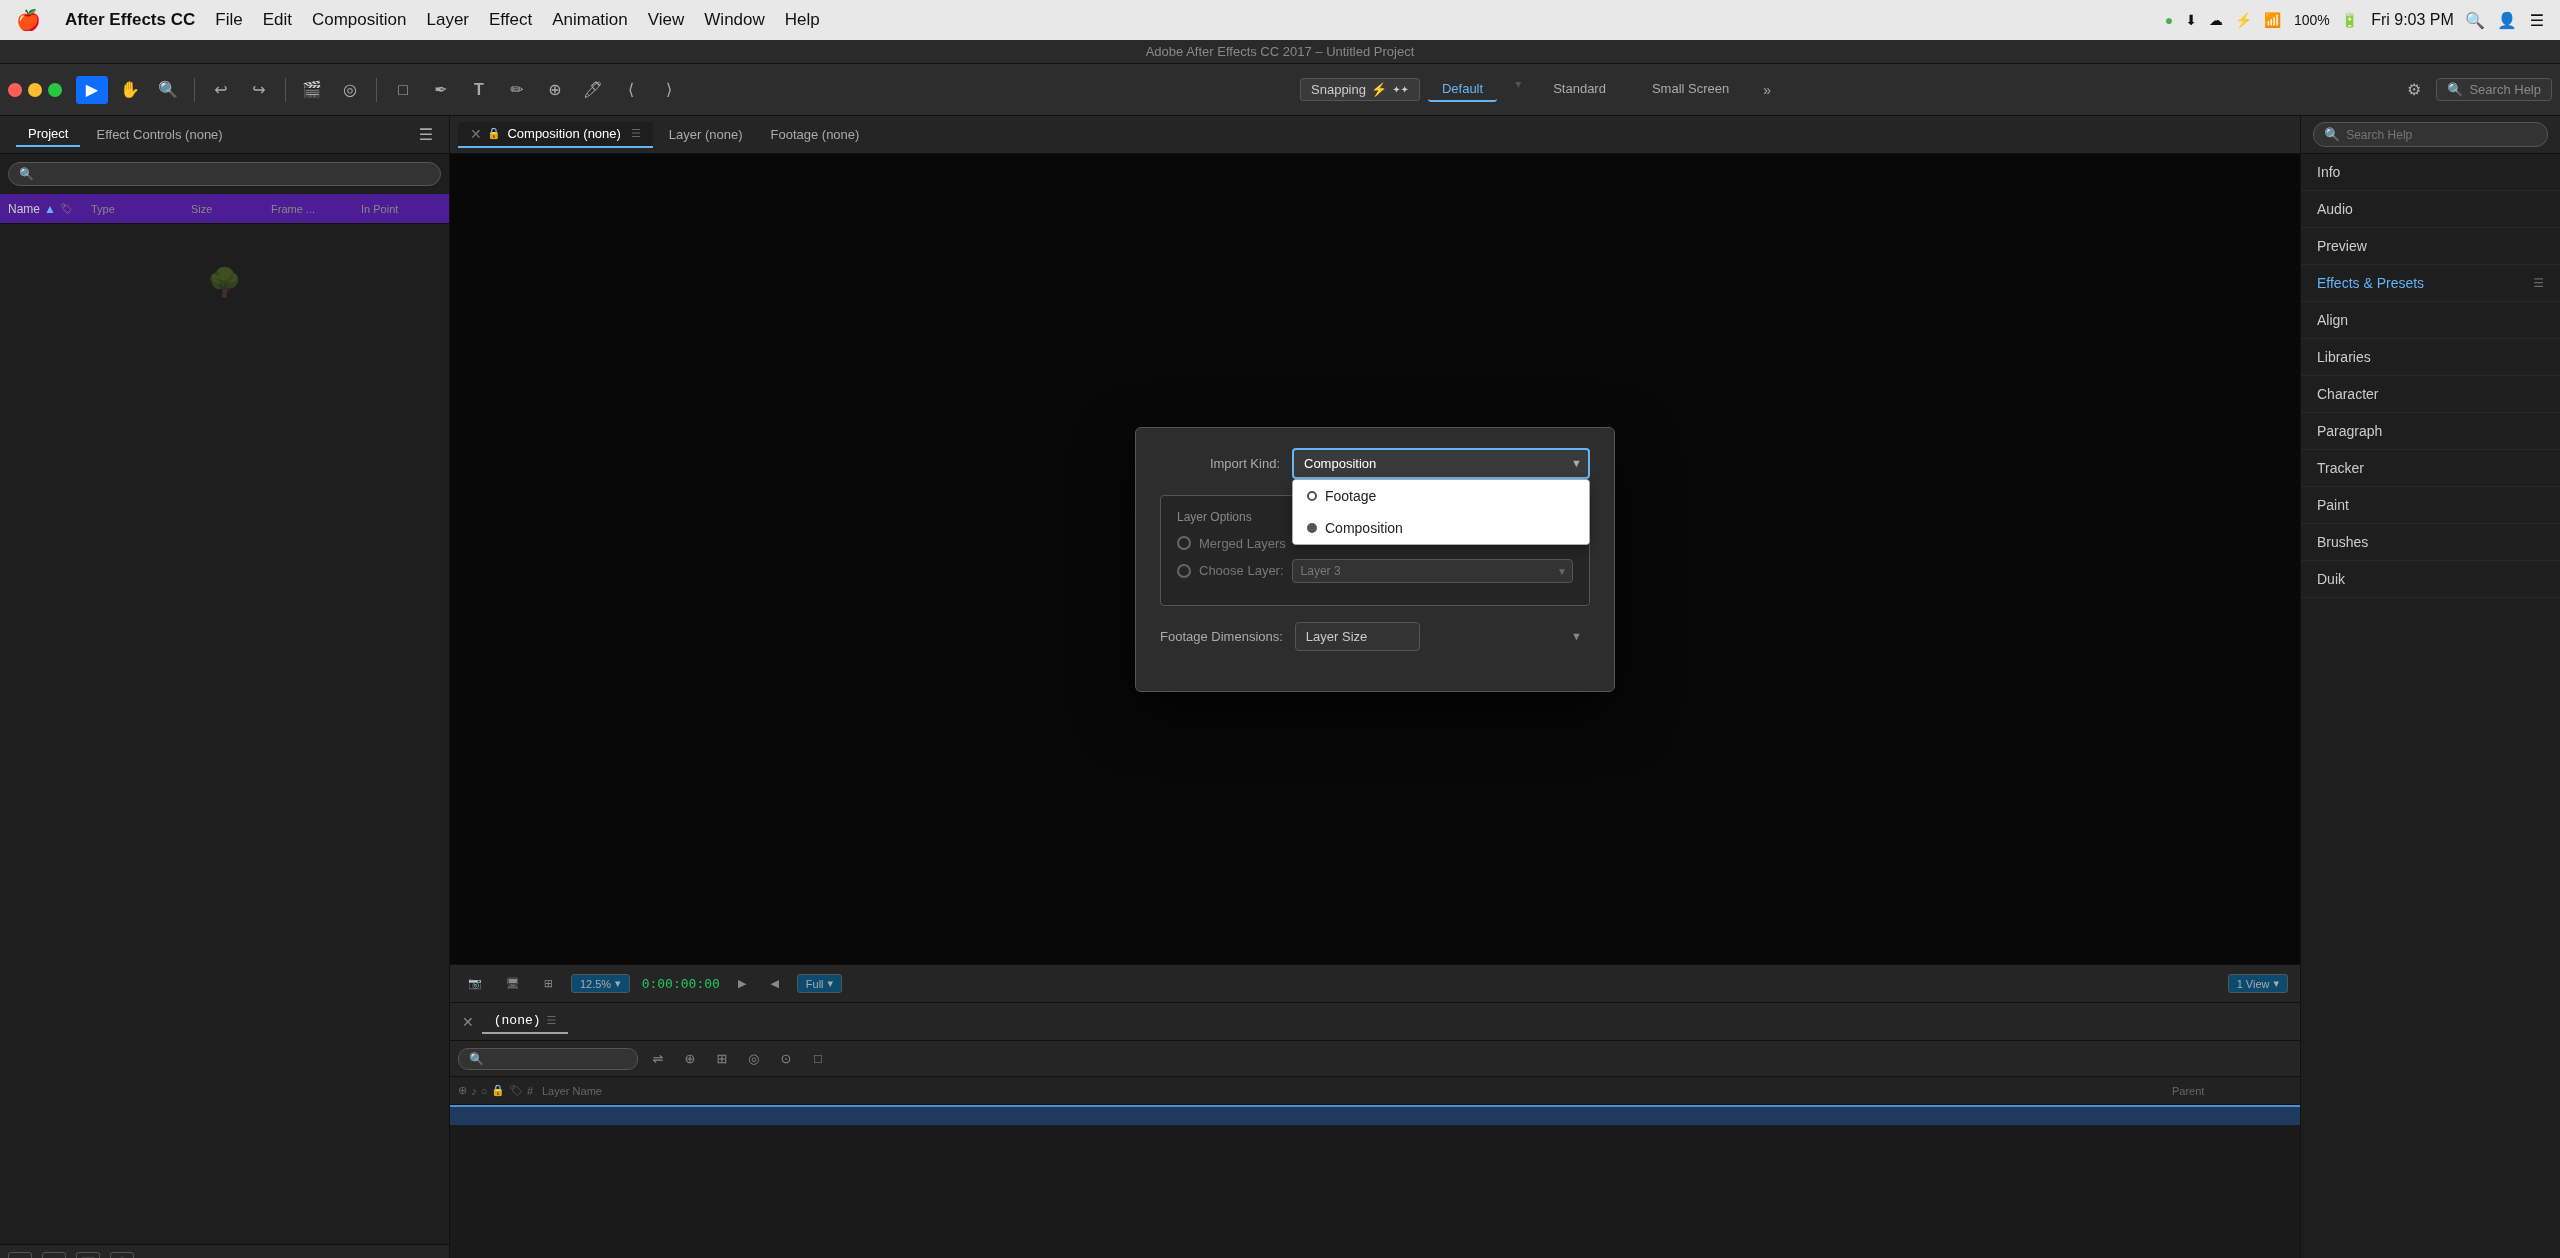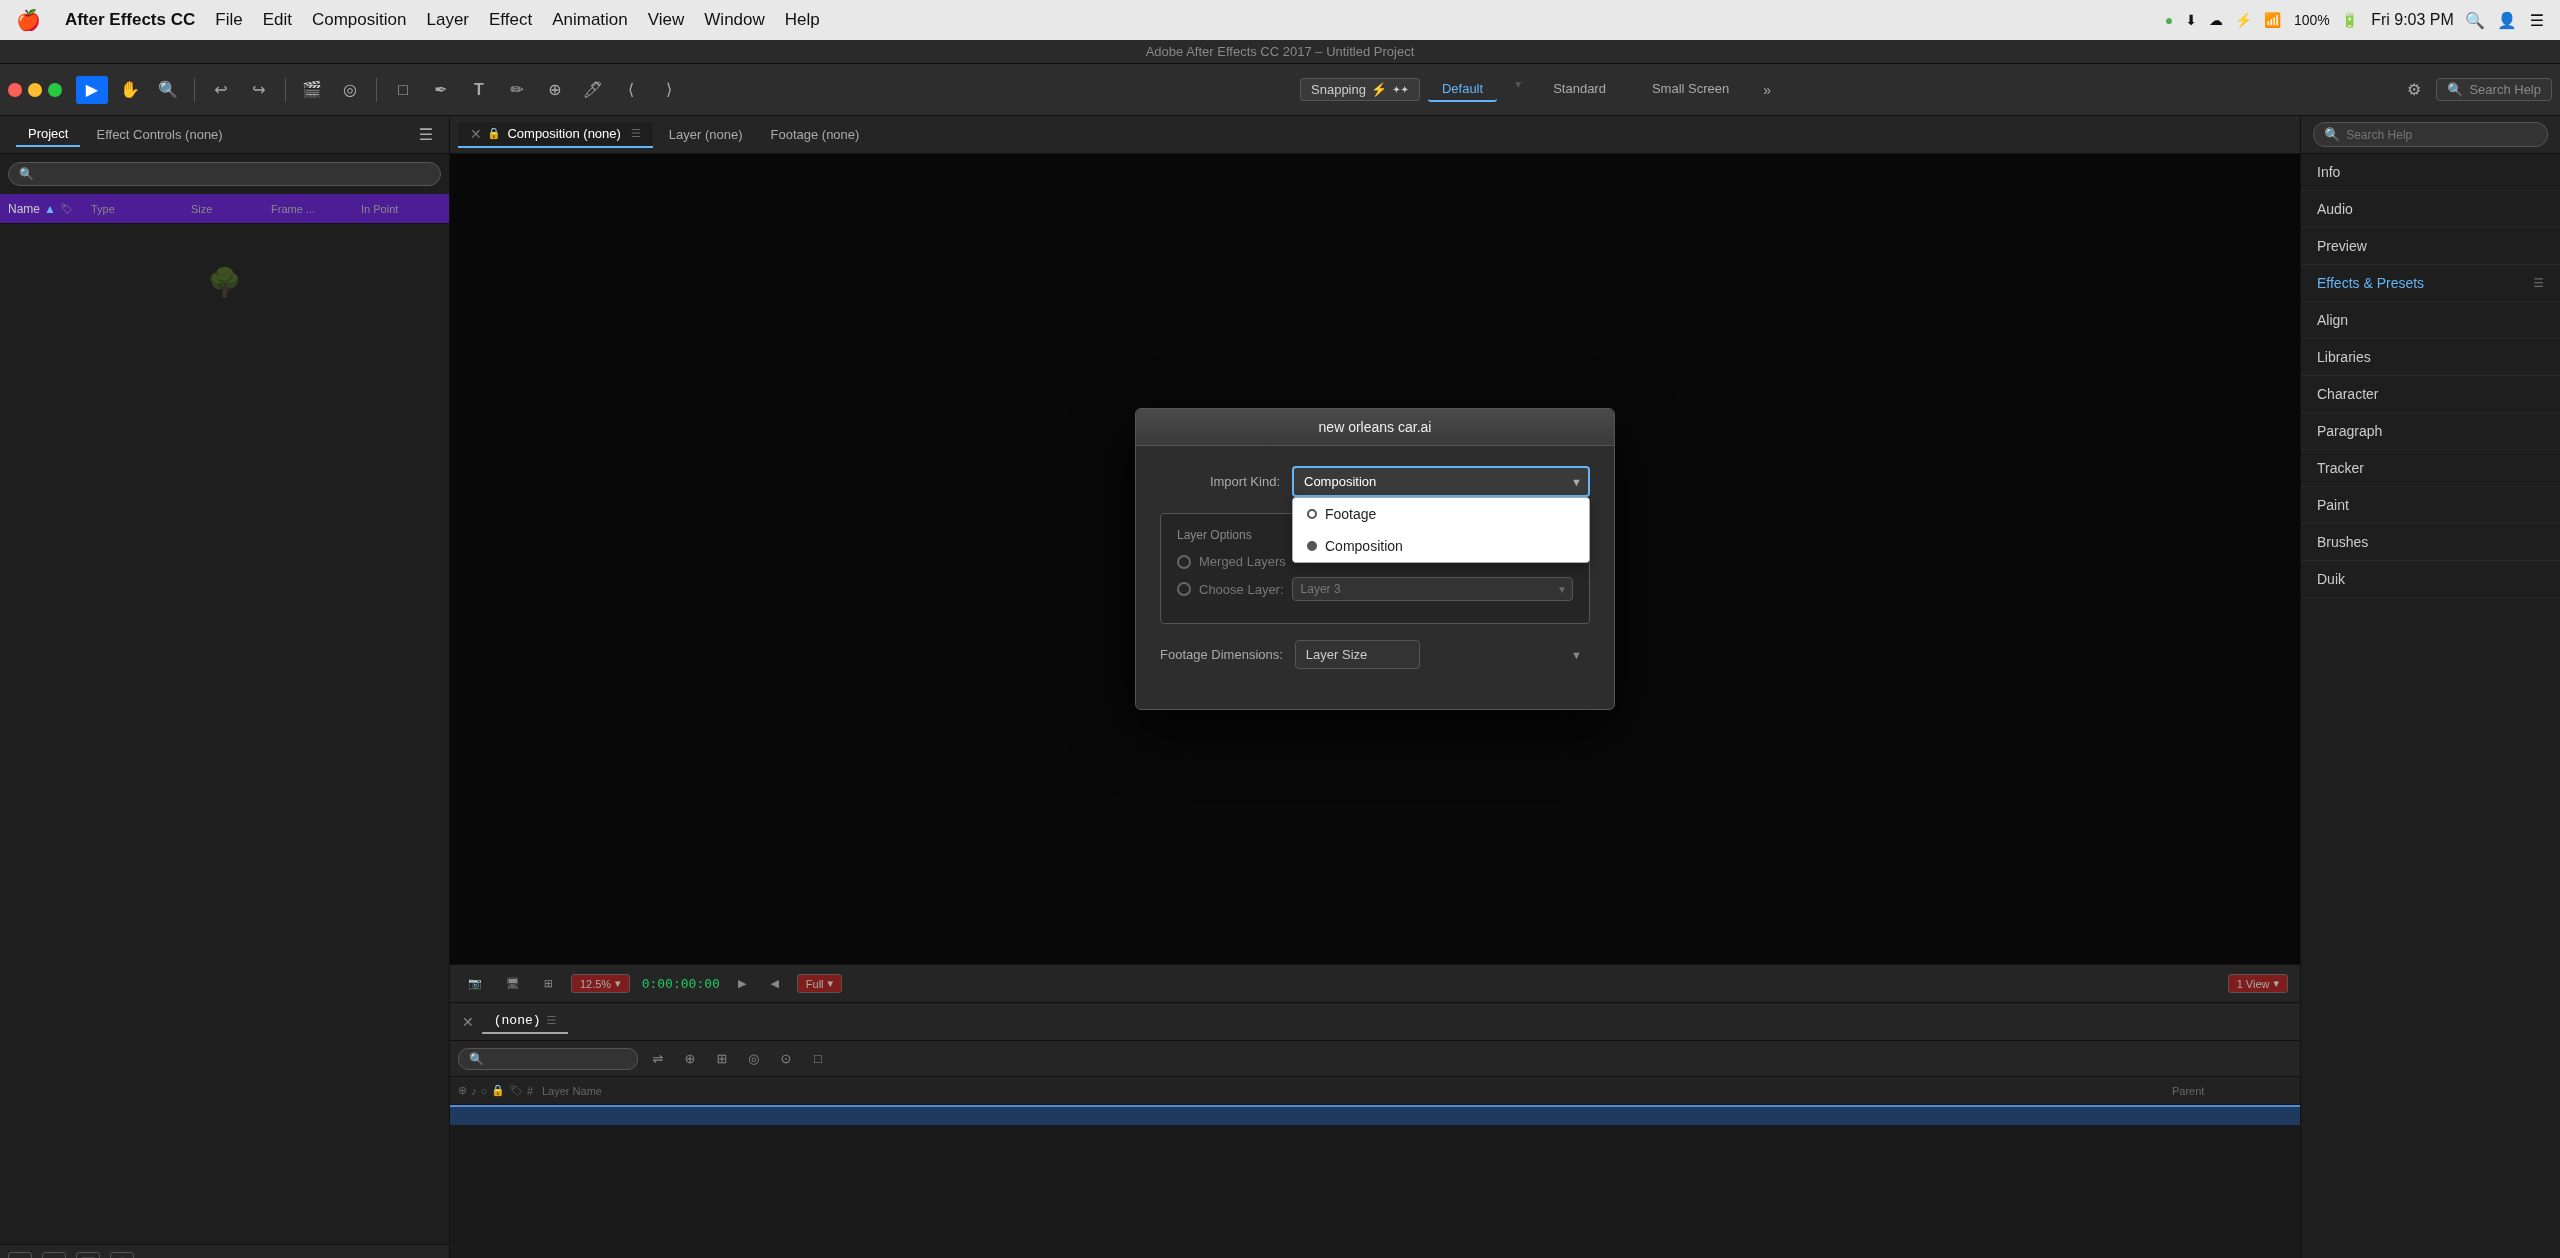--- a/index.html
+++ b/index.html
@@ -314,21 +314,21 @@
       padding: 2px 6px;
       border-radius: 3px;
     }
     .viewer-dropdown {
       display: flex;
       align-items: center;
       gap: 4px;
       font-size: 11px;
       color: #aaa;
       cursor: pointer;
-      background: #7f1d1d;
+      background: #0c4a6e;
       border: 1px solid #555;
       padding: 2px 8px;
       border-radius: 3px;
     }
 
     
     #timeline-area {
       height: 280px;
       background: #1e1e1e;
       border-top: 1px solid #111;
@@ -820,21 +820,20 @@
       <div class="viewer-bg" style="background:#111;">
 
         <div style="position:absolute;top:40%;left:50%;transform:translate(-50%,-50%);text-align:center;color:#444;font-size:18px;line-height:2;">
           <div>Footage</div>
           <div>Composition</div>
         </div>
       </div>
 
       <div id="dialog-overlay">
         <div id="import-dialog">
-          <div class="dialog-title-bar">new orleans car.ai</div>
           <div class="dialog-body">
 
             <div class="dialog-row">
               <span class="dialog-label">Import Kind:</span>
               <div class="dialog-select-wrapper" style="position:relative;">
                 <select class="dialog-select">
                   <option>Composition</option>
                   <option>Footage</option>
                 </select>
                 <span class="select-arrow">▼</span>

